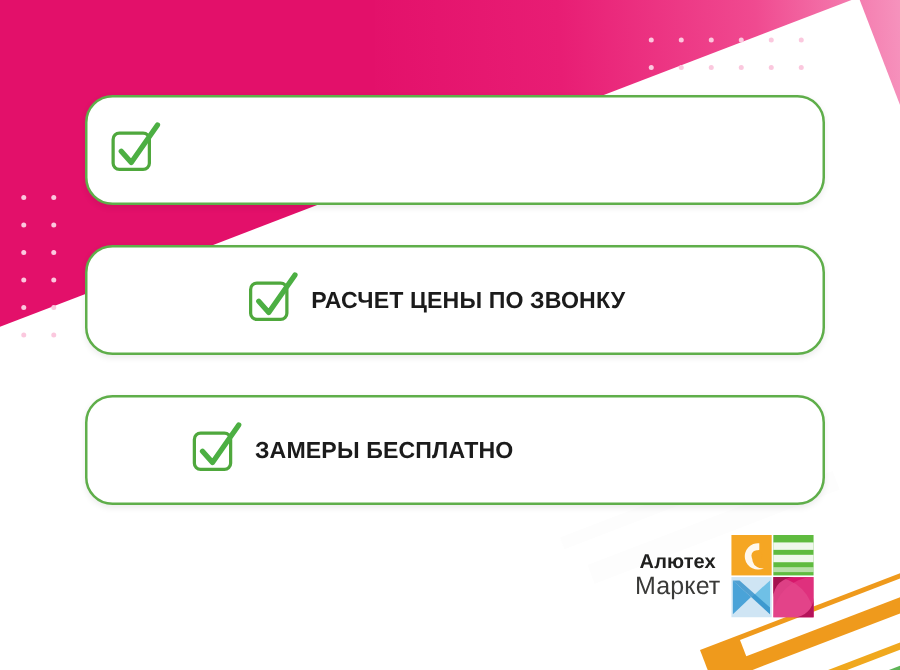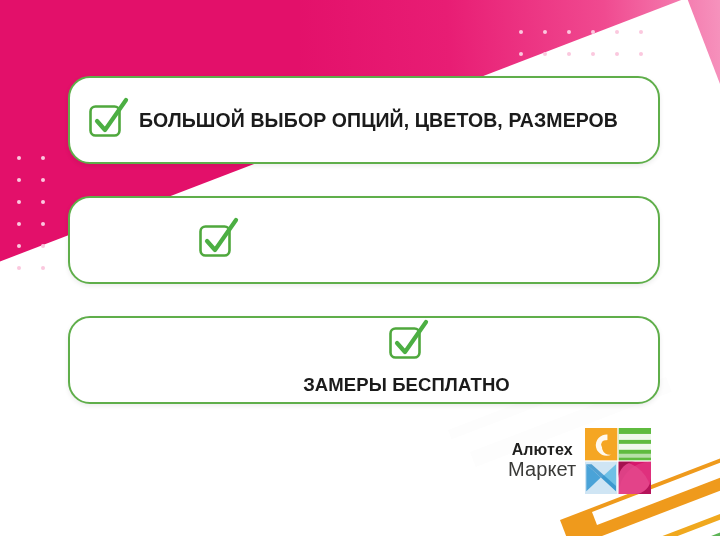--- a/index.html
+++ b/index.html
@@ -127,21 +127,21 @@
   #card-2{top:196px;}
   #card-3{top:316px;}
 
   .card .inner{
     display:flex;align-items:center;gap:15px;
     width:100%;
     box-sizing:border-box;
   }
   #card-1 .inner{padding-left:20px;}
   #card-2 .inner{padding-left:130px;}
-  #card-3 .inner{padding-left:85px;flex-direction:column;}
+  #card-3 .inner{padding-left:85px;}
 
   .check{
     position:relative;
     width:34px;height:34px;
     flex:0 0 34px;
   }
   .check svg{position:absolute;left:-3px;top:-7px;overflow:visible;}
 
   .card-label{
     font-weight:bold;
@@ -251,32 +251,32 @@
   </div>
 
   <div class="card" id="card-1">
     <div class="inner">
       <span class="check">
         <svg width="42" height="44" viewBox="0 0 42 44">
           <rect x="3.5" y="10.5" width="29" height="29" rx="5" ry="5" fill="none" stroke="#4fa83d" stroke-width="2.6"></rect>
           <path d="M10 25 L18 34 L39 4" fill="none" stroke="#4caf43" stroke-width="4.2" stroke-linecap="round" stroke-linejoin="round"></path>
         </svg>
       </span>
-      <span class="card-label">БОЛЬШОЙ ВЫБОР ОПЦИЙ, ЦВЕТОВ, РАЗМЕРОВ</span>
     </div>
   </div>
 
   <div class="card" id="card-2">
     <div class="inner">
       <span class="check">
         <svg width="42" height="44" viewBox="0 0 42 44">
           <rect x="3.5" y="10.5" width="29" height="29" rx="5" ry="5" fill="none" stroke="#4fa83d" stroke-width="2.6"></rect>
           <path d="M10 25 L18 34 L39 4" fill="none" stroke="#4caf43" stroke-width="4.2" stroke-linecap="round" stroke-linejoin="round"></path>
         </svg>
       </span>
+      <span class="card-label">РАСЧЕТ ЦЕНЫ ПО ЗВОНКУ</span>
     </div>
   </div>
 
   <div class="card" id="card-3">
     <div class="inner">
       <span class="check">
         <svg width="42" height="44" viewBox="0 0 42 44">
           <rect x="3.5" y="10.5" width="29" height="29" rx="5" ry="5" fill="none" stroke="#4fa83d" stroke-width="2.6"></rect>
           <path d="M10 25 L18 34 L39 4" fill="none" stroke="#4caf43" stroke-width="4.2" stroke-linecap="round" stroke-linejoin="round"></path>
         </svg>

